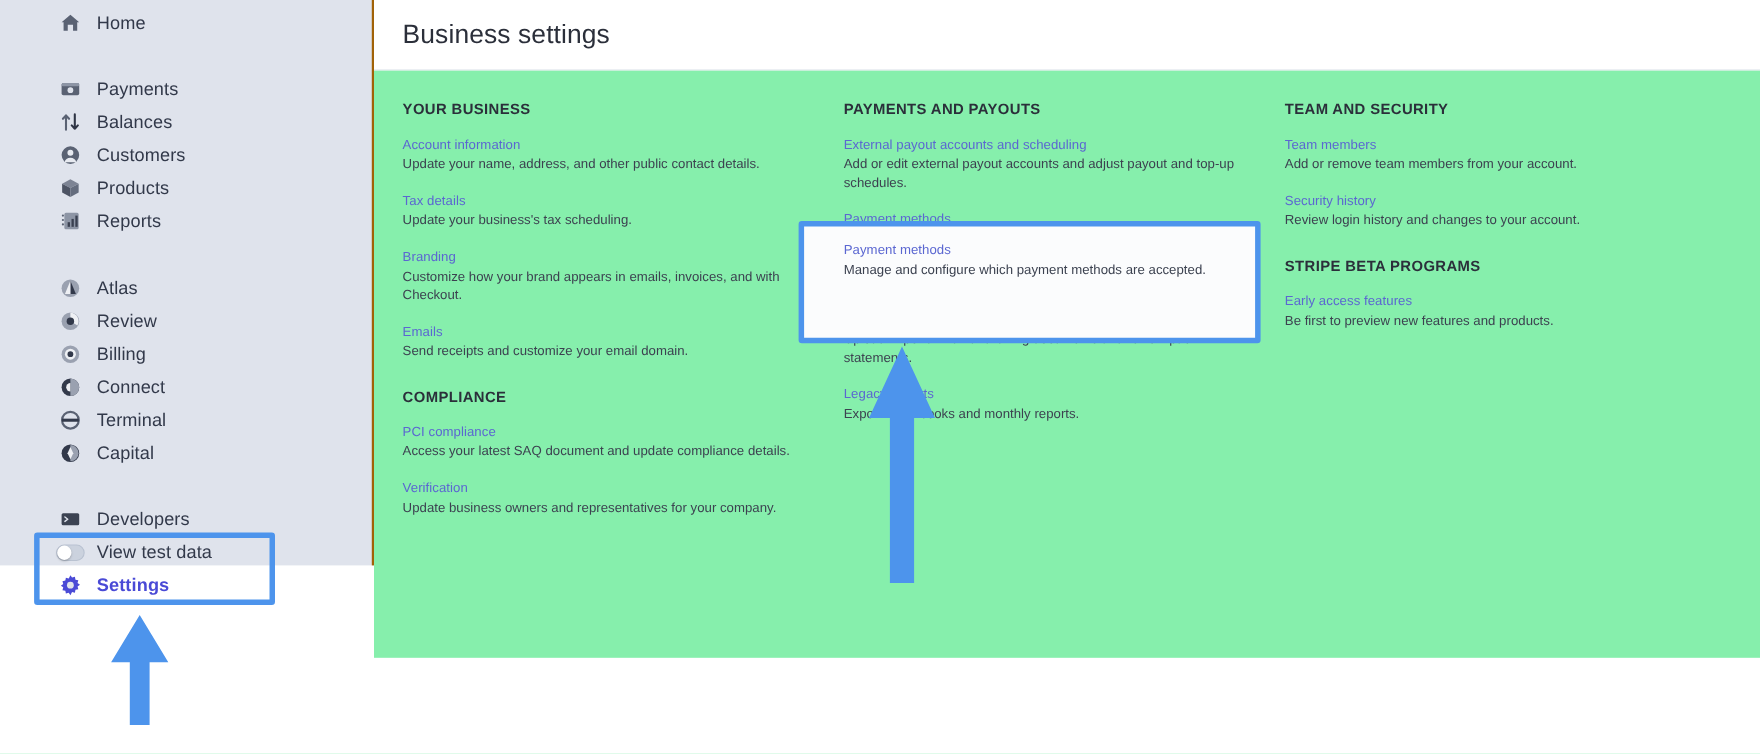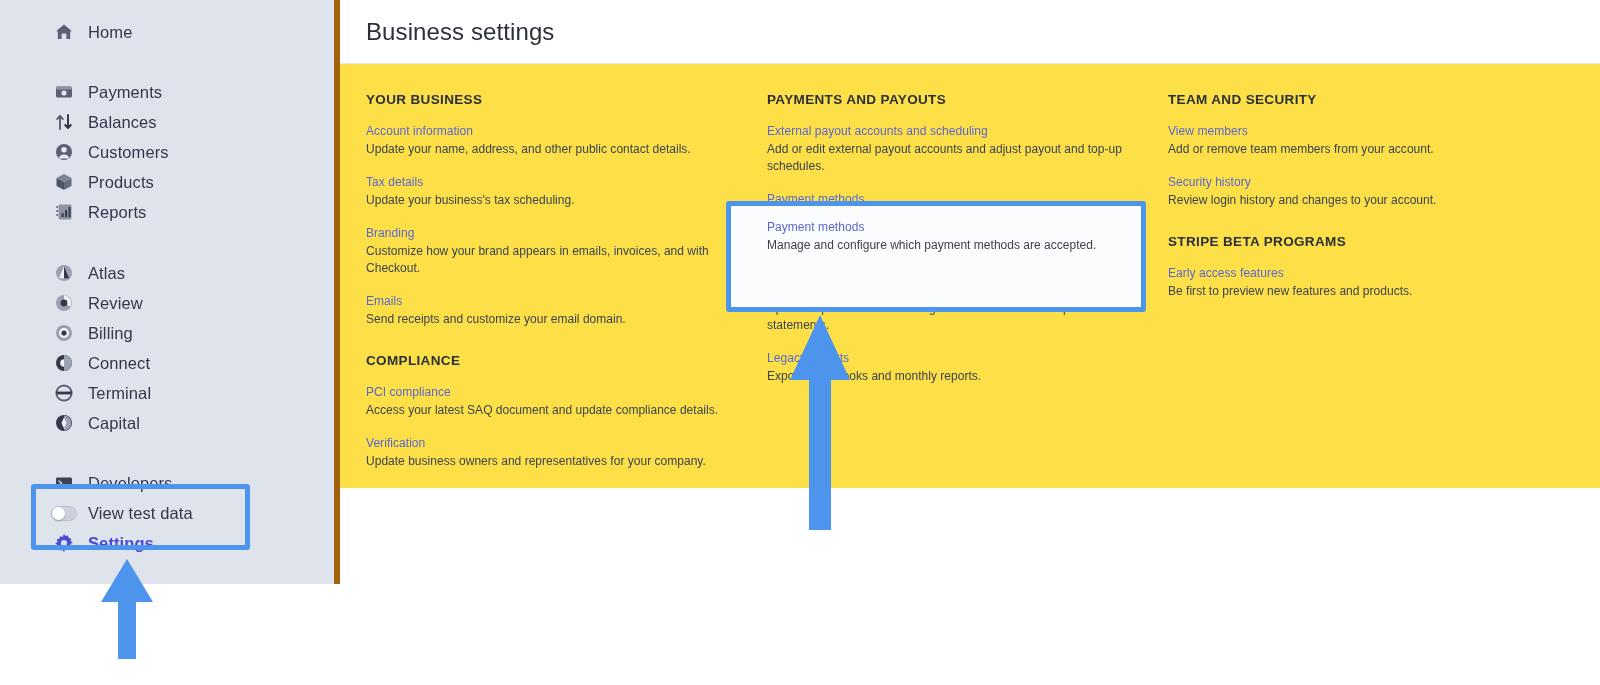--- a/index.html
+++ b/index.html
@@ -16,25 +16,25 @@
     position: relative;
     width: 1600px;
     height: 685px;
     display: flex;
   }
 
   
   #sidebar {
     position: relative;
     width: 340px;
-    height: 584px;
+    height: 514px;
     background: #dfe3ec;
-    border-right: 6px solid #a16207;
+    border-right: 2px solid #a16207;
     flex: 0 0 340px;
-    padding-top: 15px;
+    padding-top: 4px;
   }
 
   .nav-group { padding: 0; }
   .nav-group.g1 { padding-top: 2px; }
   .nav-group.g2 { padding-top: 30px; }
   .nav-group.g3 { padding-top: 31px; }
   .nav-group.g4 { padding-top: 30px; }
 
   .nav-item {
     display: flex;
@@ -83,22 +83,22 @@
     width: 13px; height: 13px;
     border-radius: 50%;
     background: #ffffff;
     box-shadow: 0 1px 2px rgba(0,0,0,.25);
   }
 
   
   #main {
     position: relative;
     flex: 1 1 auto;
-    height: 488px;
-    background: #fde047;
+    height: 598px;
+    background: #86efac;
   }
 
   #header {
     height: 64px;
     background: #ffffff;
     border-bottom: 1px solid #e4e8ee;
     display: flex;
     align-items: center;
     padding-left: 26px;
   }
@@ -392,21 +392,21 @@
             <div class="entry">
               <span class="entry-link">Legacy exports</span>
               <div class="entry-desc">Export Quickbooks and monthly reports.</div>
             </div>
           </div>
         </div>
         <div class="column">
           <div class="sec-block">
             <div class="sec-title">TEAM AND SECURITY</div>
             <div class="entry">
-              <span class="entry-link">View members</span>
+              <span class="entry-link">Team members</span>
               <div class="entry-desc">Add or remove team members from your account.</div>
             </div>
             <div class="entry">
               <span class="entry-link">Security history</span>
               <div class="entry-desc">Review login history and changes to your account.</div>
             </div>
           </div>
           <div class="sec-block">
             <div class="sec-title">STRIPE BETA PROGRAMS</div>
             <div class="entry">

